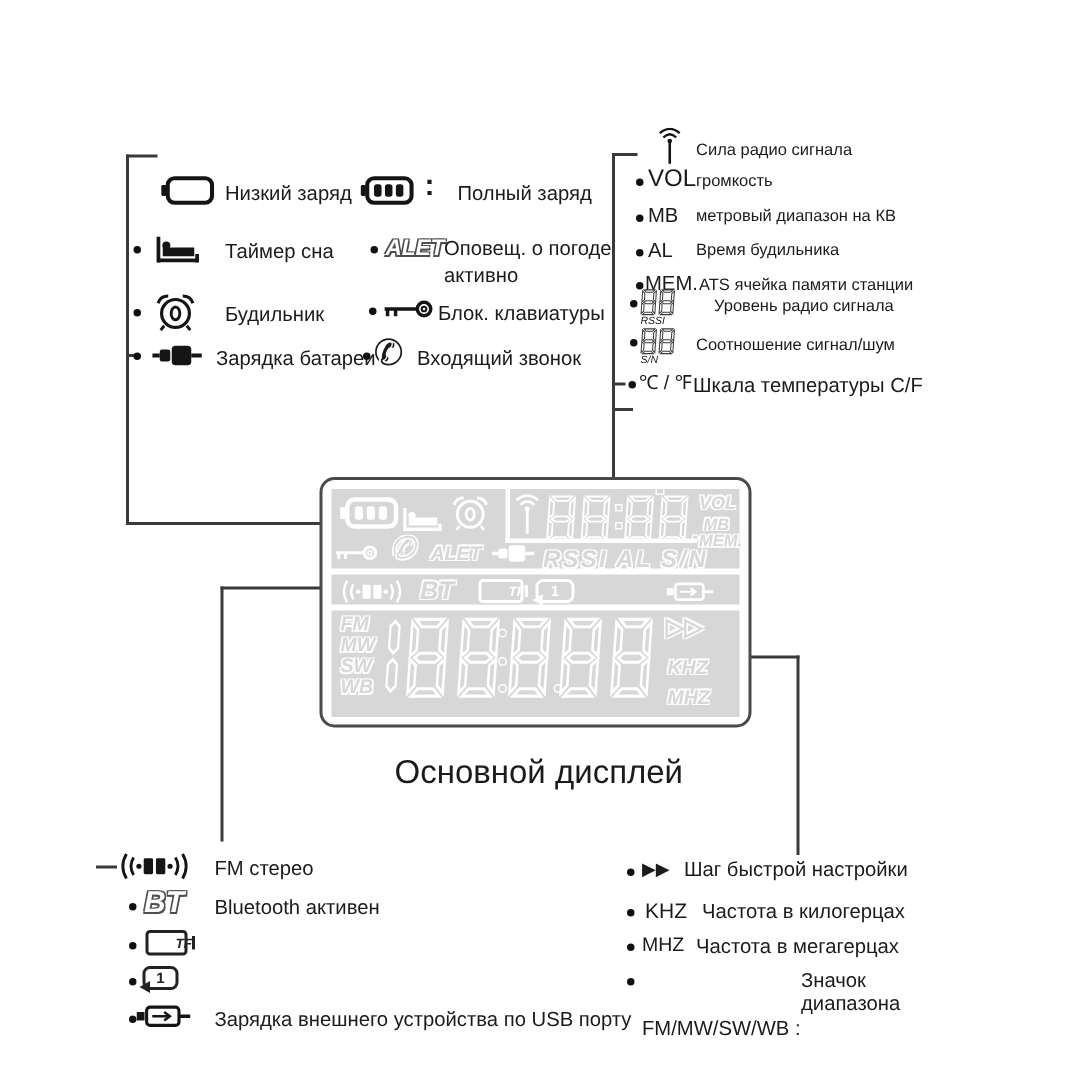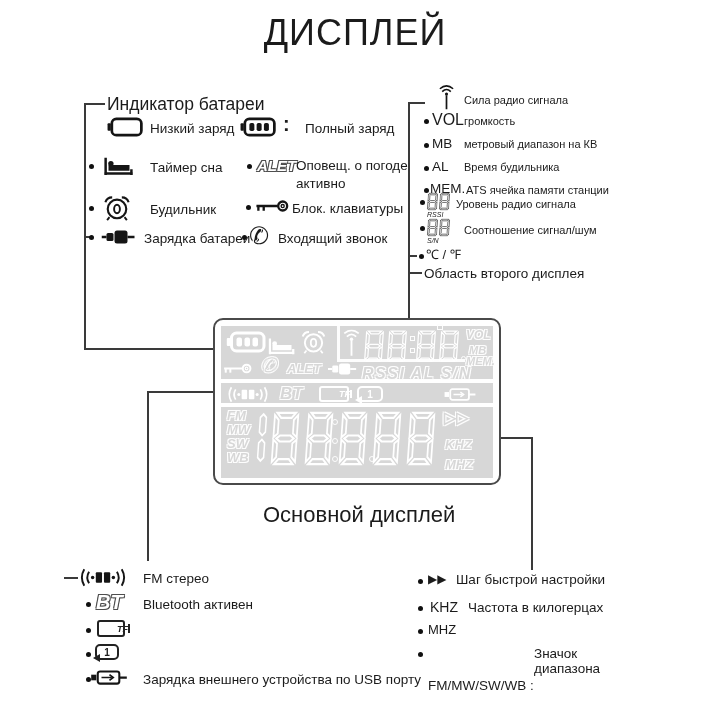--- a/index.html
+++ b/index.html
@@ -110,40 +110,38 @@
         <path d="M22,20.8 V36.5 L18.5,33 V23.5 Z" fill="none" stroke="currentColor" stroke-width="1.5"></path>
         <path d="M4,38 H20 L16.5,34.5 H7.5 Z" fill="none" stroke="currentColor" stroke-width="1.5"></path>
       </symbol>
       <symbol id="sym-d1" viewBox="0 0 10 40">
         <path d="M5,3 L8,5.5 V16 L5,18.5 L2,16 V5.5 Z" fill="none" stroke="currentColor" stroke-width="1.5"></path>
         <path d="M5,21.5 L8,24 V34.5 L5,37 L2,34.5 V24 Z" fill="none" stroke="currentColor" stroke-width="1.5"></path>
       </symbol>
     </defs>
   </svg>
 
-  <div class="t" style="left:0;right:0;top:12px;text-align:center;font-size:36px;letter-spacing:1px">ДИСПЛЕЙ</div>
 
   <div class="ln" style="left:84px;top:103px;width:2px;height:247px"></div>
   <div class="ln" style="left:84px;top:103px;width:21px;height:2px"></div>
   <div class="ln" style="left:84px;top:236px;width:8px;height:2px"></div>
   <div class="ln" style="left:84px;top:348px;width:131px;height:2px"></div>
 
   <div class="ln" style="left:147px;top:391px;width:68px;height:2px"></div>
   <div class="ln" style="left:147px;top:391px;width:2px;height:170px"></div>
   <div class="ln" style="left:64px;top:577px;width:14px;height:2px"></div>
 
   <div class="ln" style="left:408px;top:102px;width:2px;height:218px"></div>
   <div class="ln" style="left:408px;top:102px;width:17px;height:2px"></div>
   <div class="ln" style="left:408px;top:255px;width:9px;height:2px"></div>
   <div class="ln" style="left:408px;top:272px;width:14px;height:2px"></div>
 
   <div class="ln" style="left:498px;top:437px;width:35px;height:2px"></div>
   <div class="ln" style="left:531px;top:437px;width:2px;height:133px"></div>
 
-  <div class="t" style="left:107px;top:94px;font-size:17.5px">Индикатор батареи</div>
 
   <span class="ic" style="left:106px;top:117px;width:38px;height:20px">
     <svg class="use" viewBox="0 0 40 22">
         <use href="#sym-batt-empty"></use>
       </svg>
     </span>
   <div class="t" style="left:150px;top:121px">Низкий заряд</div>
 
   <span class="ic" style="left:238px;top:117px;width:40px;height:20px">
     <svg class="use" viewBox="0 0 40 22">
@@ -221,40 +219,40 @@
     <svg class="use" viewBox="0 0 24 40">
         <use href="#sym-d8"></use>
       </svg>
     </span>
   <span class="dig dkdig" style="left:439px;top:192px;width:11px;height:19px">
     <svg class="use" viewBox="0 0 24 40">
         <use href="#sym-d8"></use>
       </svg>
     </span>
   <div class="t" style="left:427px;top:211px;font-size:7px;font-style:italic">RSSI</div>
-  <div class="t small" style="left:456px;top:198px">Уровень радио сигнала</div>
+  <div class="t small" style="left:476px;top:198px">Уровень радио сигнала</div>
 
   <div class="bu" style="left:420px;top:226px"></div>
   <span class="dig dkdig" style="left:427px;top:218px;width:11px;height:19px">
     <svg class="use" viewBox="0 0 24 40">
         <use href="#sym-d8"></use>
       </svg>
     </span>
   <span class="dig dkdig" style="left:439px;top:218px;width:11px;height:19px">
     <svg class="use" viewBox="0 0 24 40">
         <use href="#sym-d8"></use>
       </svg>
     </span>
   <div class="t" style="left:427px;top:237px;font-size:7px;font-style:italic">S/N</div>
   <div class="t small" style="left:464px;top:224px">Соотношение сигнал/шум</div>
 
   <div class="bu" style="left:419px;top:254px"></div>
   <div class="t" style="left:426px;top:248px;font-size:13px">℃ / ℉</div>
-
-  <div class="t" style="left:424px;top:266px">Область второго дисплея</div>
+  <div class="t" style="left:462px;top:249px">Шкала температуры C/F</div>
+
 
   <div class="lcd"></div>
   <div class="panel" style="left:221px;top:326px;width:272px;height:53px"></div>
   <div class="panel" style="left:221px;top:383px;width:272px;height:20px"></div>
   <div class="panel" style="left:221px;top:407px;width:272px;height:71px"></div>
   <div class="wline" style="left:337px;top:326px;width:2.5px;height:36px"></div>
   <div class="wline" style="left:337px;top:359px;width:128px;height:2.5px"></div>
 
   <span class="ic gi" style="left:226px;top:331px;width:40px;height:22px">
     <svg class="use" viewBox="0 0 40 22">
@@ -418,19 +416,20 @@
   <div class="bu" style="left:418px;top:579px"></div>
   <div class="t" style="left:428px;top:573px;font-size:12px">▶▶</div>
   <div class="t" style="left:456px;top:572px">Шаг быстрой настройки</div>
 
   <div class="bu" style="left:418px;top:606px"></div>
   <div class="t" style="left:430px;top:599px;font-size:14px">KHZ</div>
   <div class="t" style="left:468px;top:600px">Частота в килогерцах</div>
 
   <div class="bu" style="left:418px;top:629px"></div>
   <div class="t" style="left:428px;top:623px;font-size:13px">MHZ</div>
+  <div class="t" style="left:464px;top:623px">Частота в мегагерцах</div>
 
   <div class="bu" style="left:418px;top:652px"></div>
   <div class="t" style="left:428px;top:678px">FM/MW/SW/WB :</div>
   <div class="t" style="left:534px;top:646px">Значок</div>
   <div class="t" style="left:534px;top:661px">диапазона</div>
 
 </div>
 
 </body></html>

